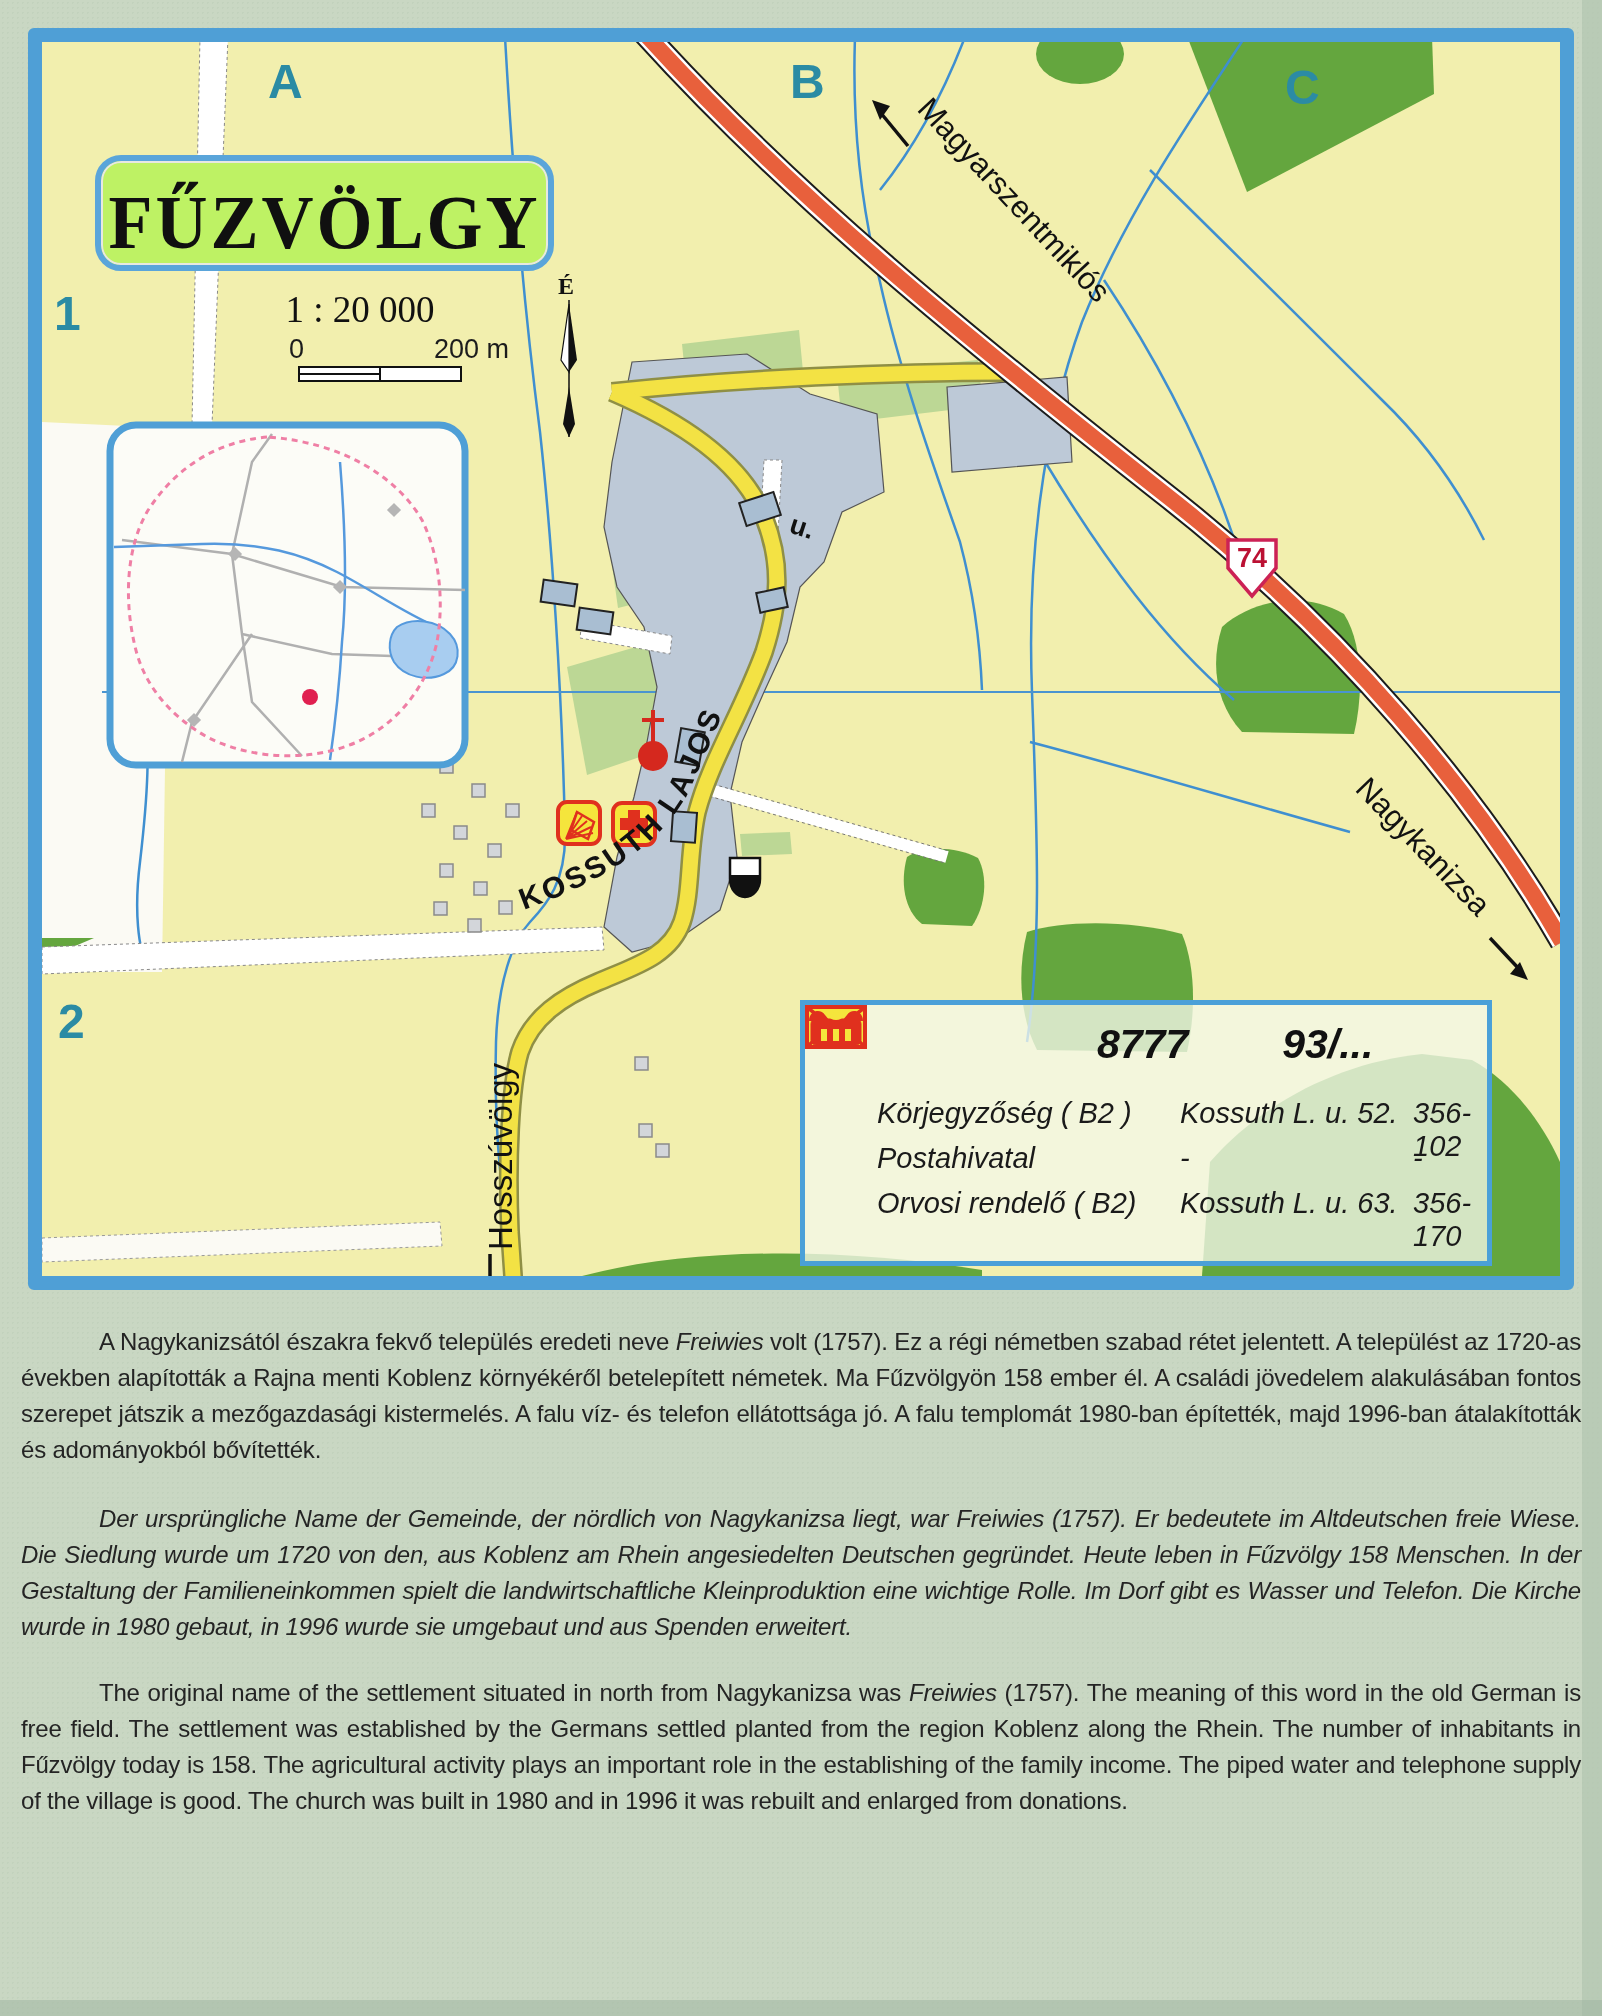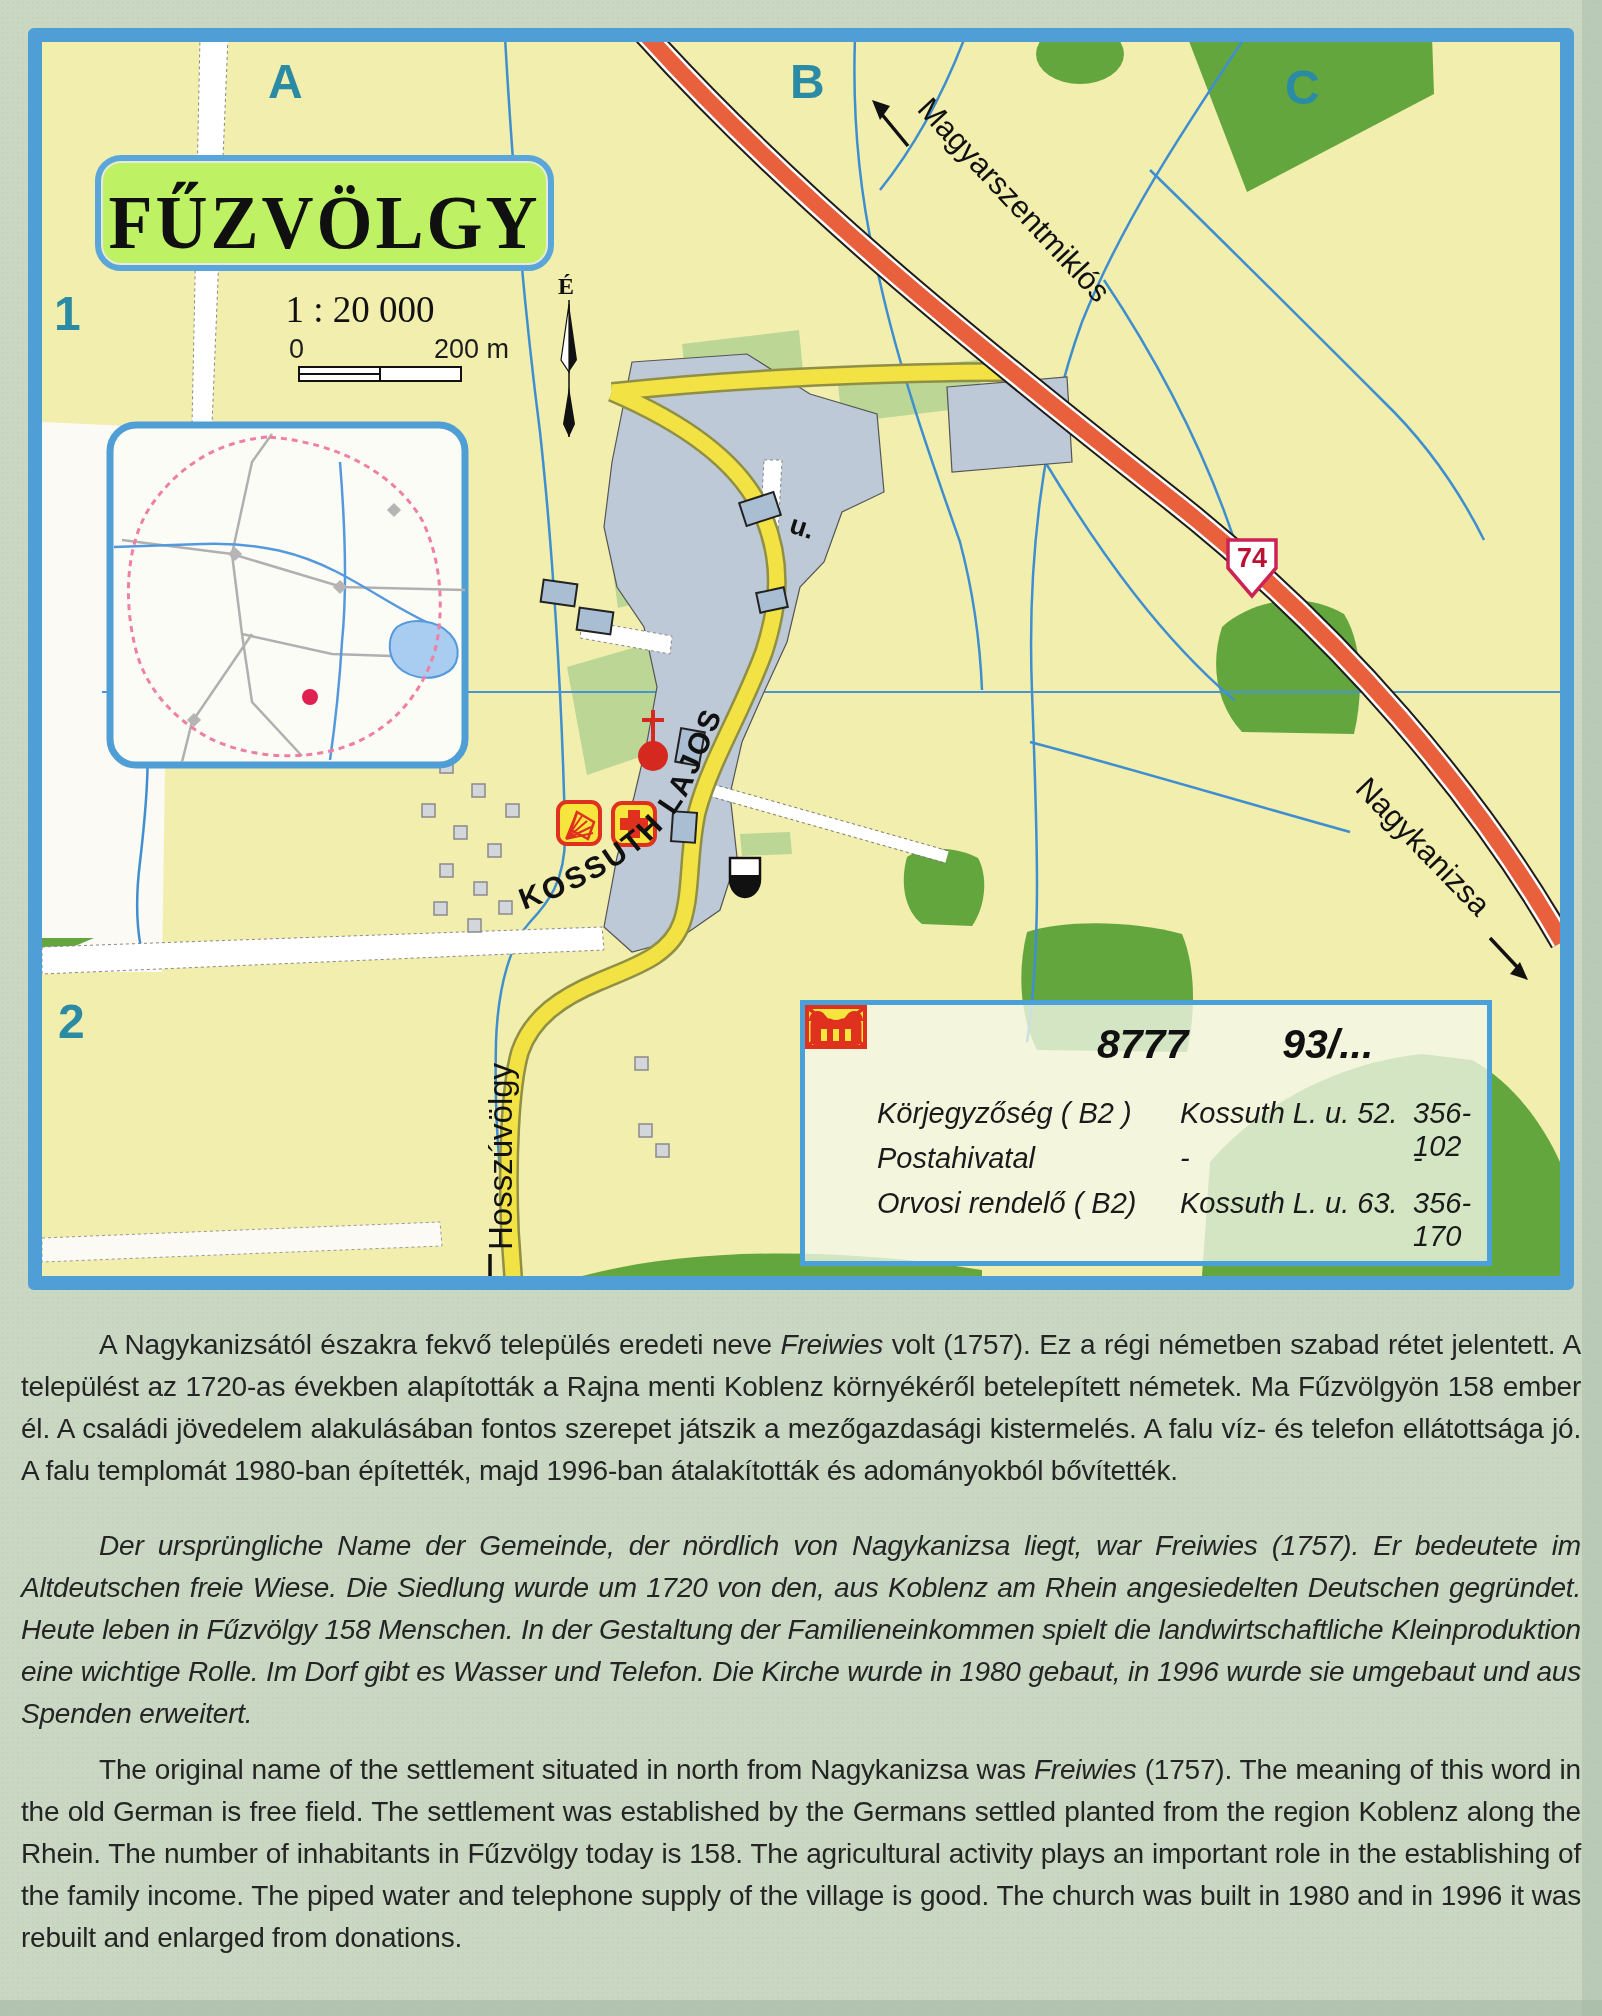--- a/index.html
+++ b/index.html
@@ -53,24 +53,24 @@
   .ib-row{position:relative;height:45px;font-style:italic;font-size:29px;color:#1a1a1a;}
   .ib-row .c1{position:absolute;left:40px;margin-left:32px;} .ib-row .c2{position:absolute;left:375px;}
   .ib-row .c3{position:absolute;left:608px;}
   .ib-pop{position:absolute;left:0;top:230px;width:100%;text-align:center;
     padding-left:88px;box-sizing:border-box;font-style:italic;font-size:33px;}
   .ib-pop b{font-size:38px;margin-left:10px;}
 
   
   .texts{position:absolute;left:0;top:1324px;width:1602px;padding:0 21px;box-sizing:border-box;}
   .texts p{
-    margin:0 0 33px 0;font-size:28px;line-height:1.5;text-align:justify;
+    margin:0 0 33px 0;font-size:24px;line-height:1.5;text-align:justify;
     text-indent:78px;color:#242424;letter-spacing:-0.2px;
   }
-  .texts p.de{font-style:italic;margin-bottom:14px;}
+  .texts p.de{font-style:italic;margin-bottom:30px;}
   .texts .it{font-style:italic;}
 </style>
 </head>
 <body>
 
 <div class="map-frame">
   <svg width="1518" height="1234" viewBox="0 0 1518 1234">
 
     <g>
       <path d="M0,380 L128,386 L120,930 L0,930 Z" fill="#fbfaf4"></path>

